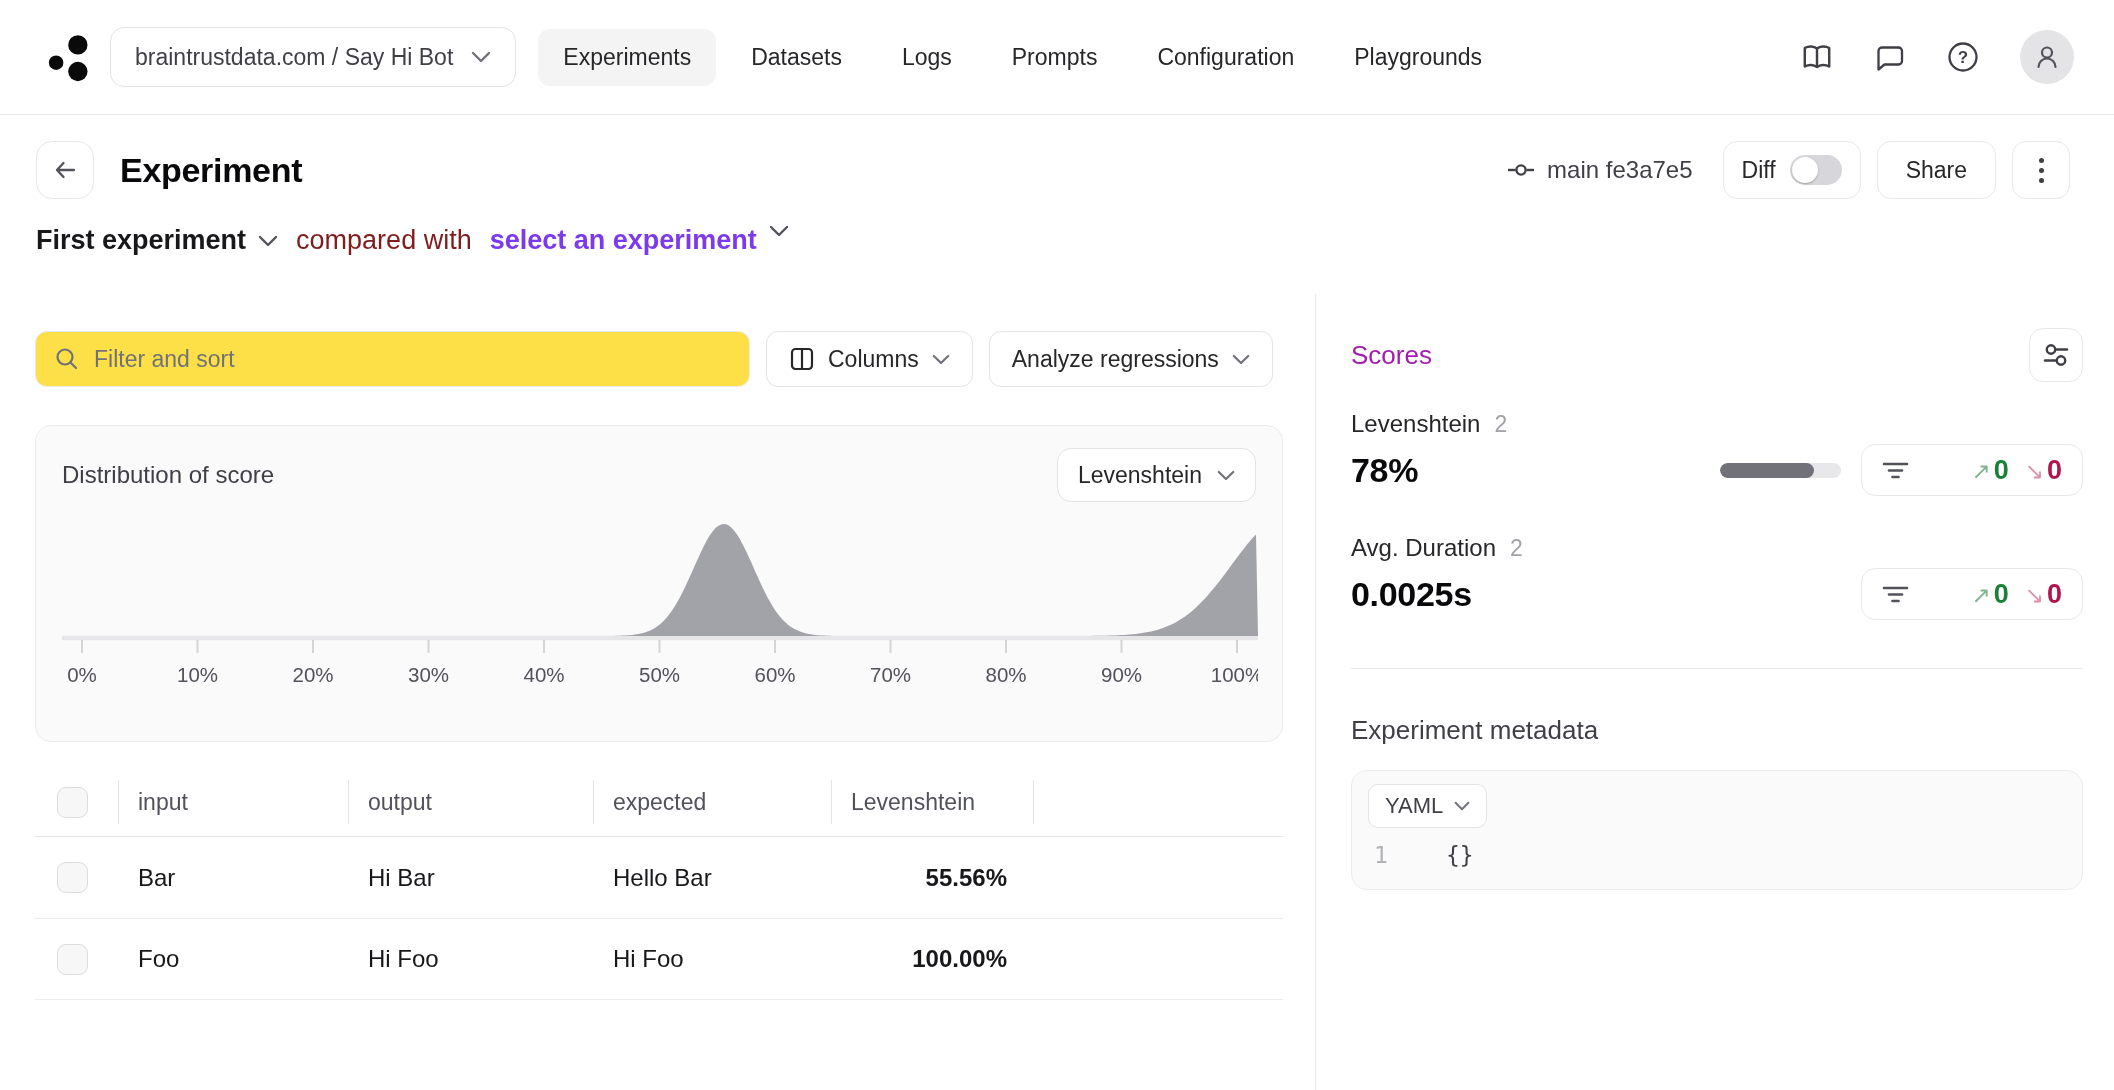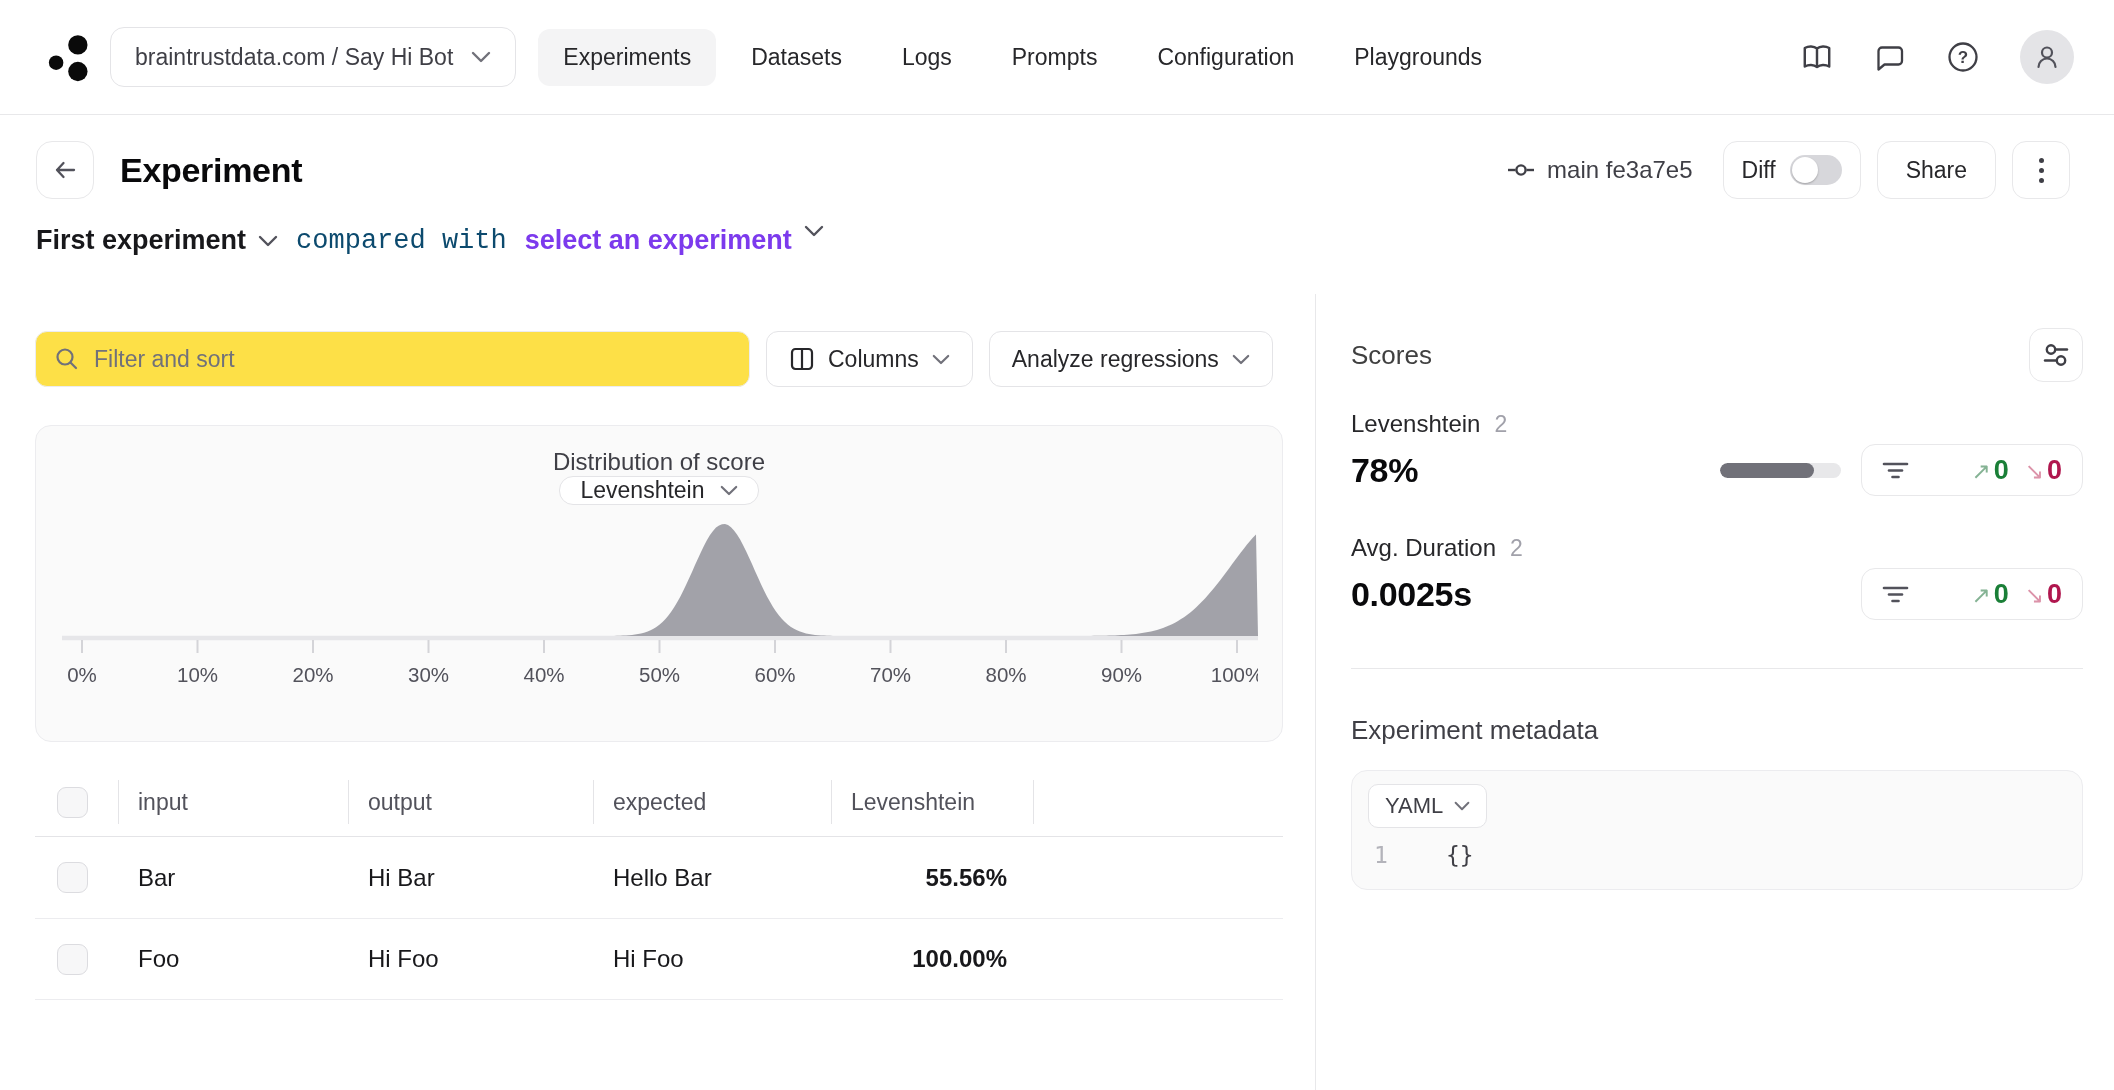--- a/index.html
+++ b/index.html
@@ -37,21 +37,21 @@
     font-size:23px; color:#27272a; display:flex; align-items:center; cursor:pointer; }
   .diff-btn { padding:0 18px; gap:14px; }
   .toggle { width:52px; height:30px; border-radius:15px; background:#d7d7db; position:relative; }
   .toggle .knob { position:absolute; left:2px; top:2px; width:26px; height:26px;
     border-radius:50%; background:#fff; box-shadow:0 1px 2px rgba(0,0,0,.25); }
   .share-btn { padding:0 28px; }
   .kebab-btn { width:58px; justify-content:center; flex-direction:column; gap:5px; }
   .kebab-btn i { width:5px; height:5px; border-radius:50%; background:#3f3f46; display:block; }
   .hrow2 { display:flex; align-items:center; margin-top:26px; font-size:27px; }
   .exp-name { font-weight:700; color:#18181b; display:flex; align-items:center; gap:12px; cursor:pointer; }
-  .compared { color:#0c4a6e; margin:0 18px;font-family:Liberation Mono, monospace; }
+  .compared { color:#7f1d1d; margin:0 18px; }
   .select-exp { font-weight:700; color:#7c3aed; display:flex; gap:12px; cursor:pointer; }
 
   
   .content { flex:1; display:flex; min-height:0; }
   .main { width:1315px; flex:0 0 1315px; padding:37px 32px 0 35px; }
   .side { flex:1; border-left:1px solid #e8e8ea; padding:0 31px 0 35px; }
 
   
   .toolbar { display:flex; align-items:center; gap:16px; }
   .filter-box { width:715px; height:56px; background:#fde047; border:1.5px solid #ececef;
@@ -59,21 +59,21 @@
   .filter-box input { border:none; outline:none; background:transparent; flex:1;
     font-size:23px; color:#18181b; font-family:"Liberation Sans",sans-serif; }
   .filter-box input::placeholder { color:#71717a; }
   .tool-btn { height:56px; border:1.5px solid #e4e4e7; border-radius:12px; background:#fff;
     font-size:23px; color:#27272a; display:flex; align-items:center; gap:13px;
     padding:0 22px; cursor:pointer; }
 
   
   .chart-card { margin-top:38px; width:1248px; height:317px; background:#fafafa;
     border:1.5px solid #ececef; border-radius:16px; padding:22px 26px 0 26px; }
-  .chart-head { display:flex; align-items:center; justify-content:space-between; height:54px;flex-direction:column; }
+  .chart-head { display:flex; align-items:center; justify-content:space-between; height:54px; }
   .chart-title { font-size:24px; color:#3f3f46; }
   .metric-select { height:54px; border:1.5px solid #e4e4e7; border-radius:14px; background:#fff;
     font-size:23px; color:#27272a; display:flex; align-items:center; gap:15px;
     padding:0 20px; cursor:pointer; }
   .chart-svg { display:block; margin-top:8px; width:1196px; height:185px; }
 
   
   .grid-table { margin-top:26px; width:1248px; }
   .trow { display:grid; grid-template-columns:83px 230px 245px 238px 202px 1fr;
     align-items:center; }
@@ -84,21 +84,21 @@
   .tbody-row { height:82px; font-size:24px; color:#18181b; border-top:1px solid #e4e4e7; }
   .tbody-row + .tbody-row { border-top:1px solid #ececef; }
   .tbody-row:last-child { border-bottom:1px solid #ececef; }
   .tbody-row .cell { padding-left:20px; }
   .cell.score { text-align:right; padding-right:26px; padding-left:0; font-weight:700; }
   .checkbox { width:31px; height:31px; border:1.5px solid #dcdce0; border-radius:9px;
     background:#f7f7f8; margin-left:22px; cursor:pointer; }
 
   
   .side-head { display:flex; align-items:center; justify-content:space-between; margin-top:34px; }
-  .side-title { font-size:26px; color:#404040; }
+  .side-title { font-size:26px; color:#a21caf; }
   .sq-btn { width:54px; height:54px; border:1.5px solid #e8e8ea; border-radius:14px;
     background:#fff; display:flex; align-items:center; justify-content:center; cursor:pointer; }
   .metric-name { margin-top:28px; font-size:24px; color:#27272a; display:flex; align-items:baseline; gap:14px; }
   .metric-name .count { color:#a1a1aa; font-size:23px; }
   .metric-row { display:flex; align-items:center; margin-top:4px; height:56px; }
   .metric-value { font-size:34px; font-weight:700; color:#09090b; letter-spacing:-0.3px; }
   .metric-right { margin-left:auto; display:flex; align-items:center; gap:20px; }
   .progress { width:121px; height:15px; border-radius:8px; background:#e8e8ea; overflow:hidden; }
   .progress .fill { height:100%; border-radius:8px; background:#717179; }
   .delta-pill { width:222px; height:52px; border:1.5px solid #e8e8ea; border-radius:14px;

